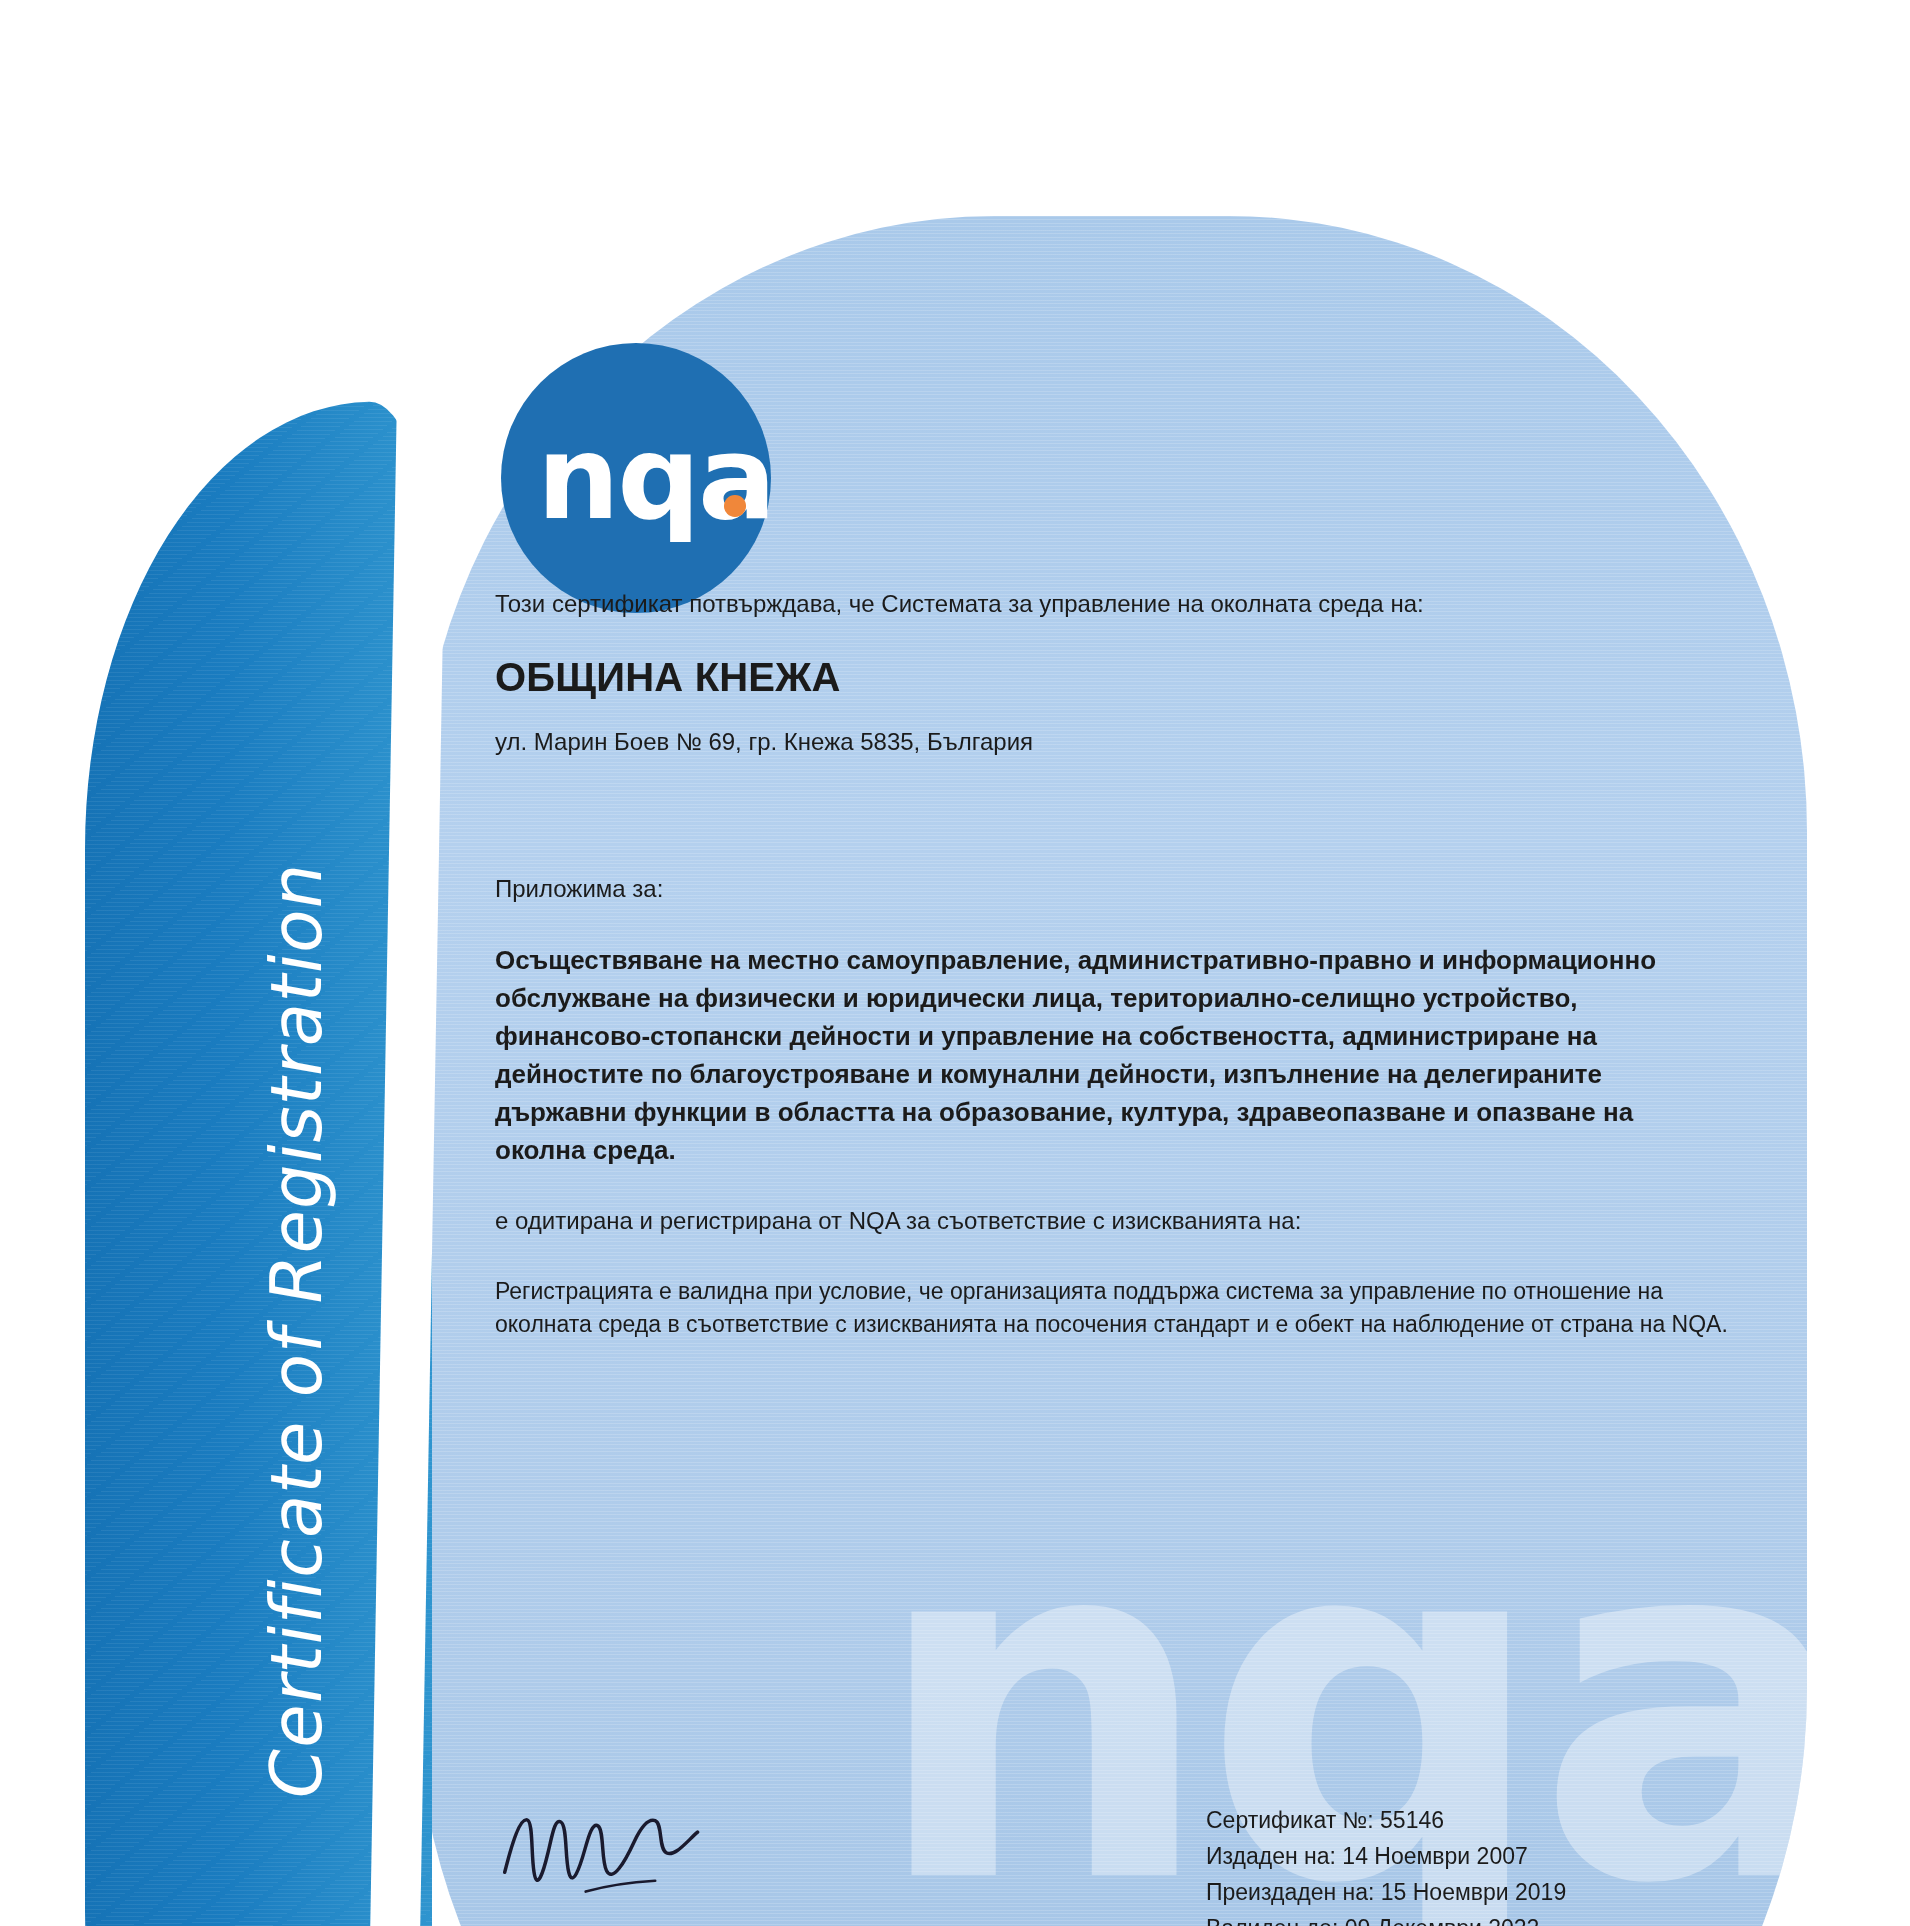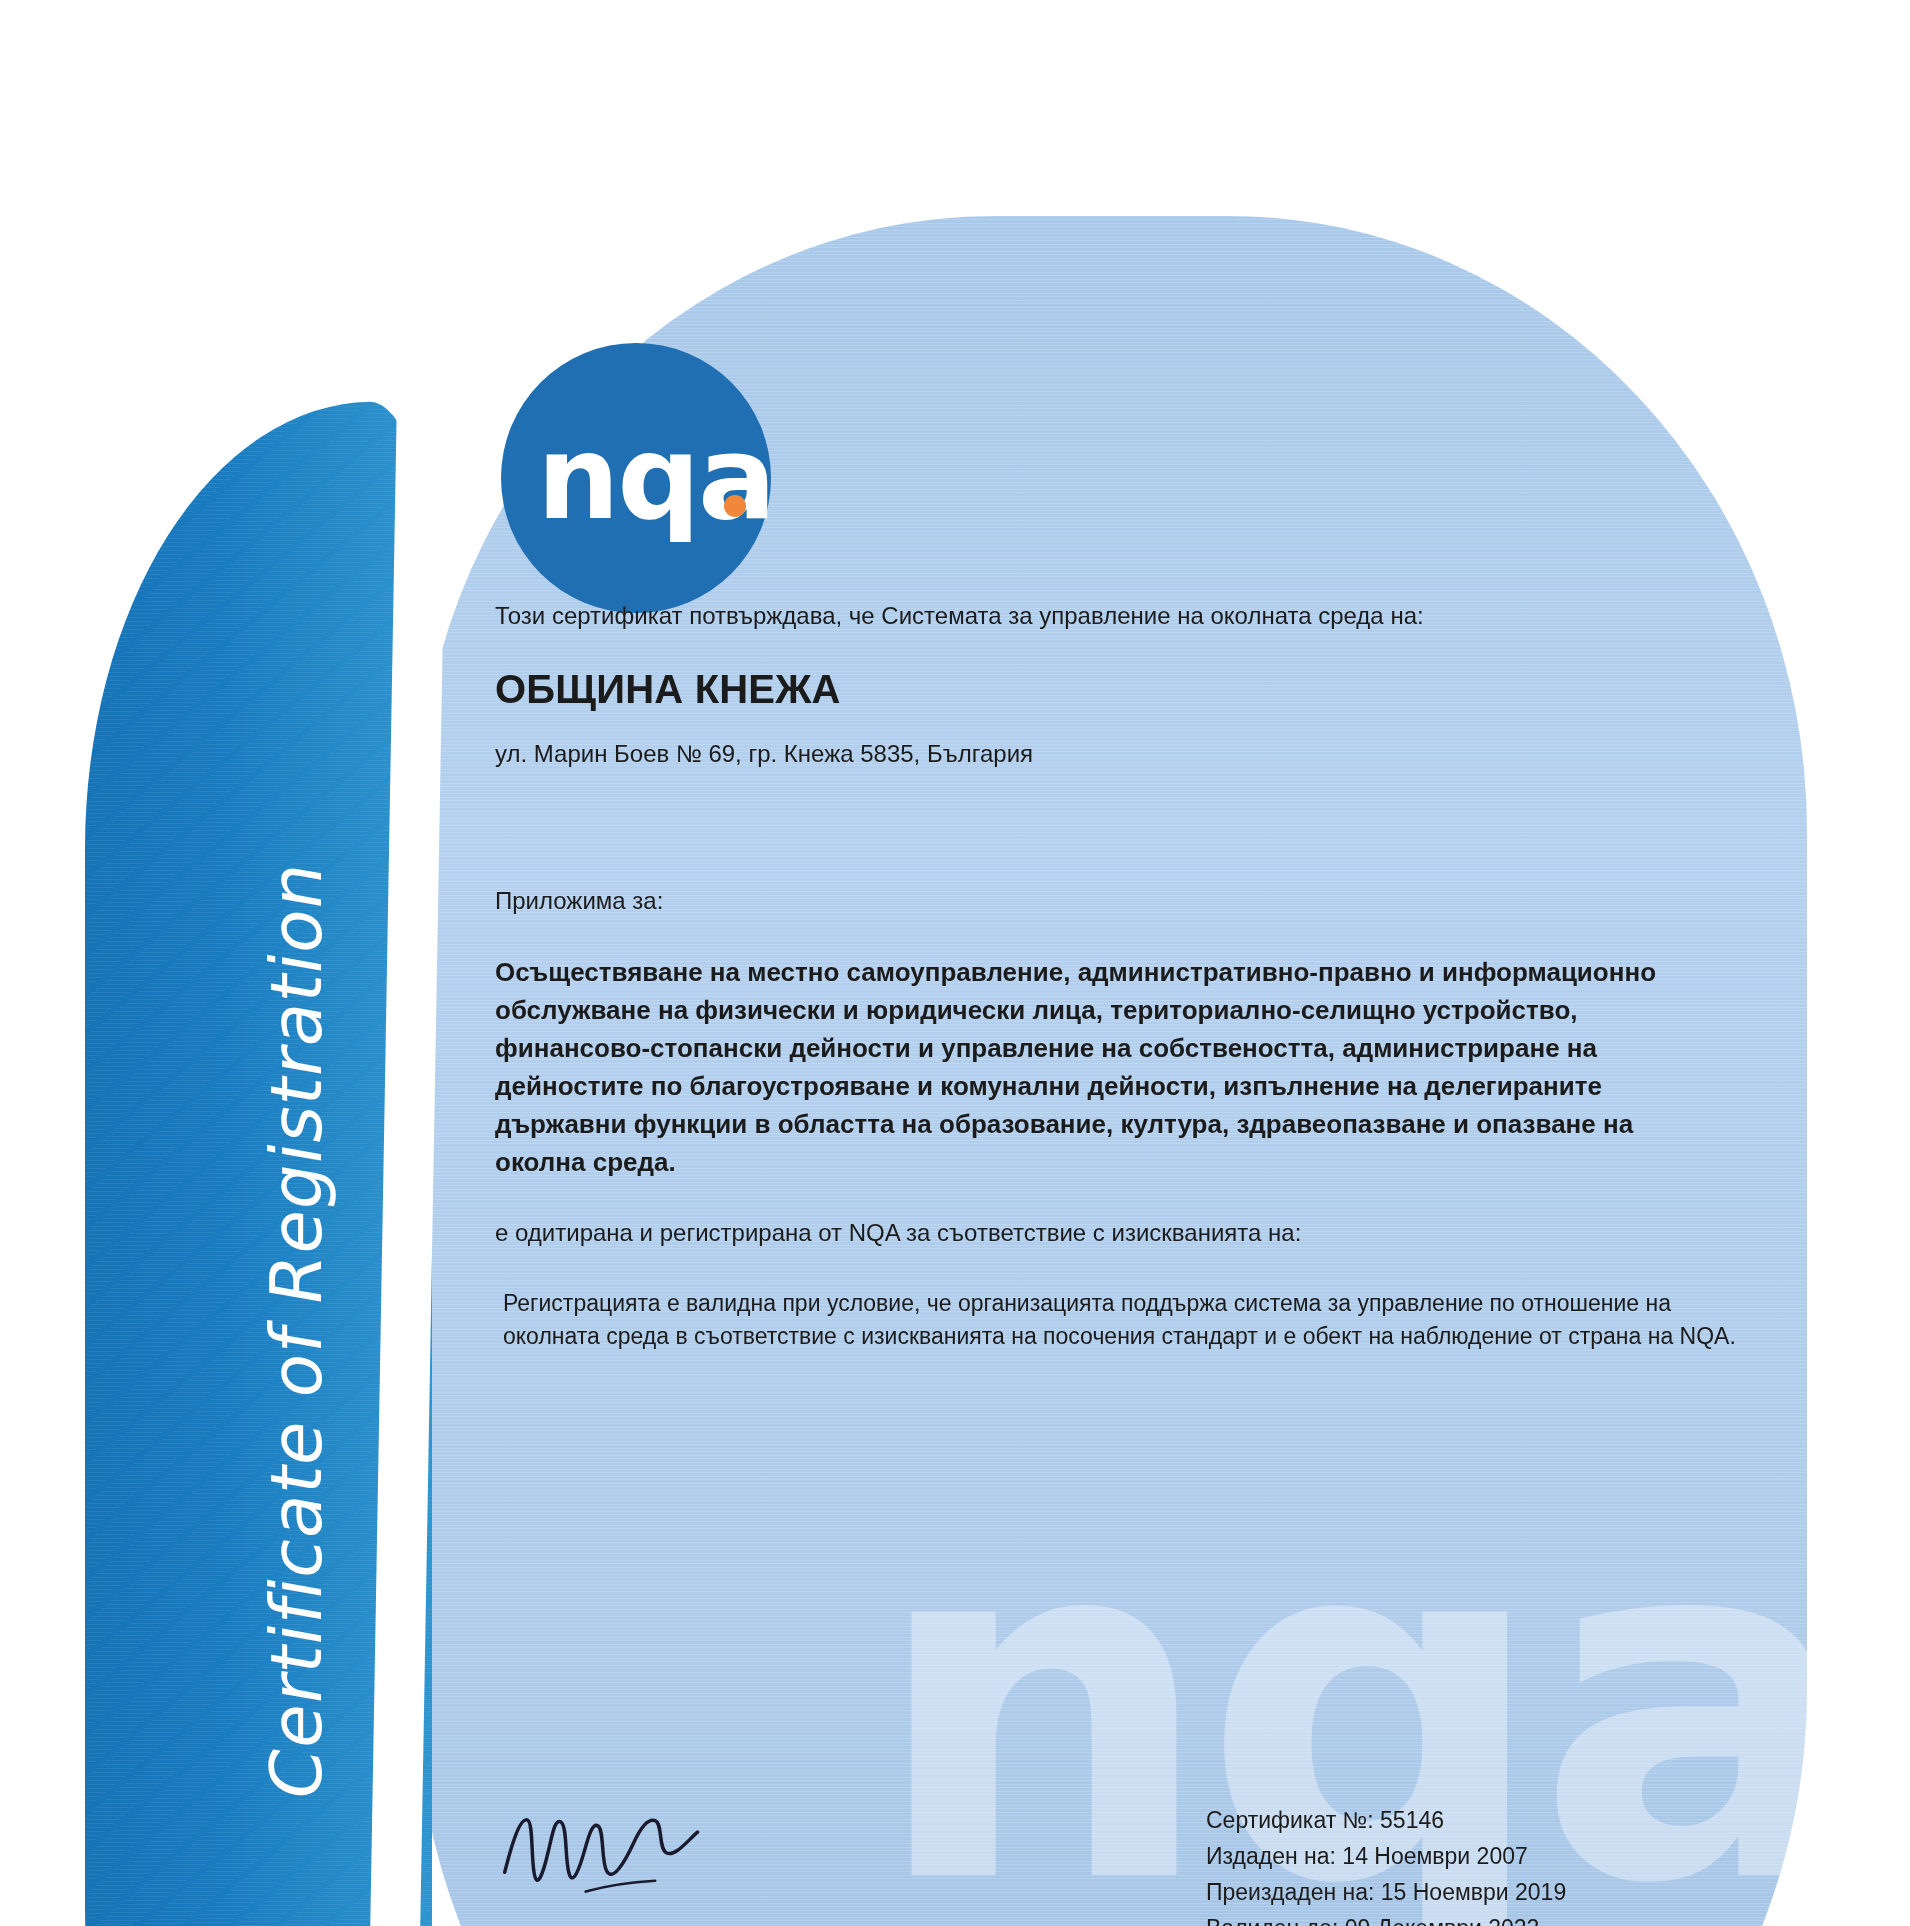--- a/index.html
+++ b/index.html
@@ -151,21 +151,21 @@
     width: 21.6px;
     height: 21.6px;
     border-radius: 50%;
     background: #f0873a;
   }
 
   
   .content {
     position: absolute;
     left: 495px;
-    top: 600px;
+    top: 588px;
     width: 1244px;
     color: #1b1b1b;
   }
   .line-intro {
     font-size: 24px;
     line-height: 1.35;
     margin: 0 0 35px 0;
   }
   .org-name {
     font-size: 40px;
@@ -194,21 +194,21 @@
   }
   .standard {
     font-size: 49px;
     font-weight: 700;
     margin: 0 0 42px 0;
     letter-spacing: 0.4px;
   }
   .validity {
     font-size: 23px;
     line-height: 1.42;
-    margin: 8px;
+    margin: 0;
     width: 1244px;
   }
 
   
   .signature-svg {
     position: absolute;
     left: 497px;
     top: 1795px;
   }
 

